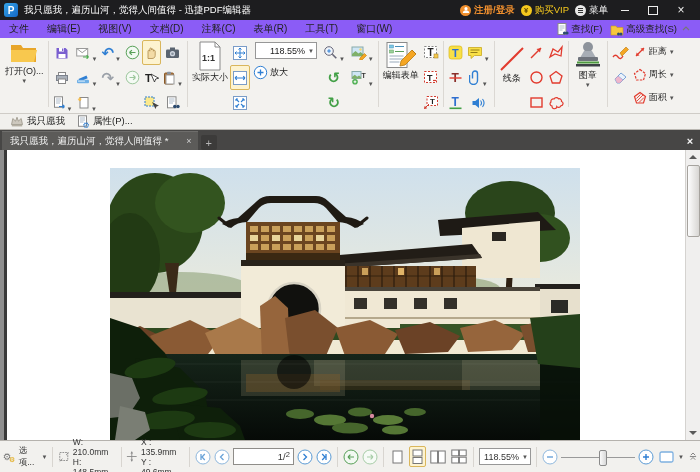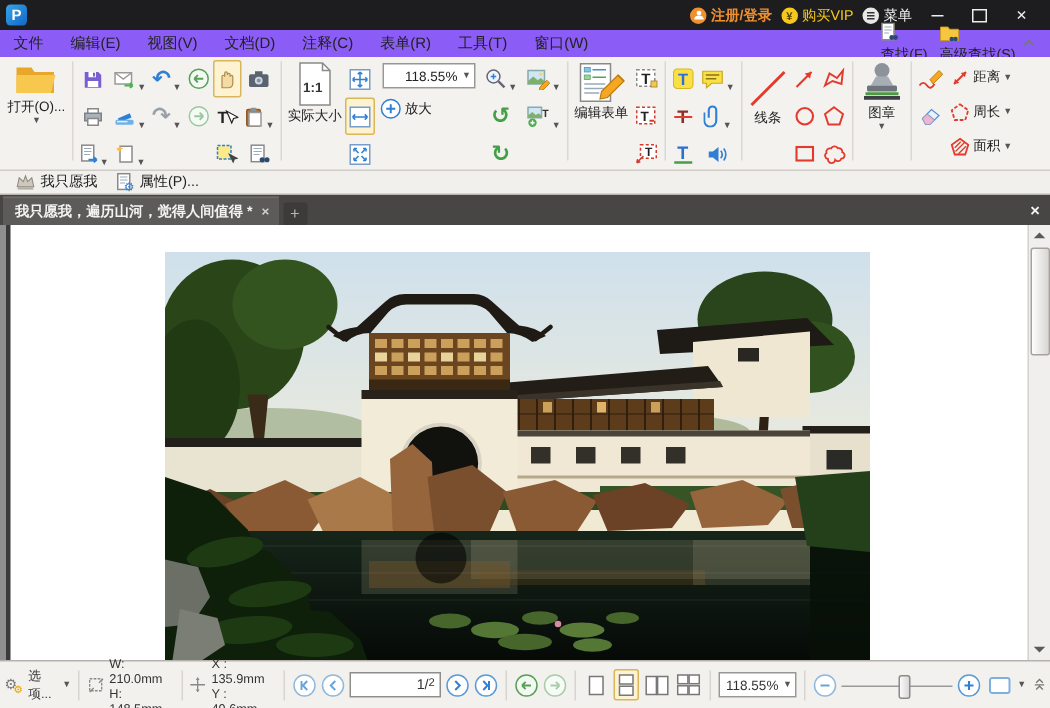--- a/index.html
+++ b/index.html
@@ -18,21 +18,21 @@
   .circ{width:11px;height:11px;border-radius:50%;display:flex;align-items:center;justify-content:center;font-size:7.5px;font-weight:bold;}
   .winbtn{width:22px;height:16px;display:flex;align-items:center;justify-content:center;color:#eee;}
   .min-glyph{width:8px;height:0;border-top:1.5px solid #eee;display:inline-block;}
   .max-glyph{width:8px;height:7px;border:1.5px solid #eee;display:inline-block;}
   .x-glyph{font-size:12px;line-height:12px;color:#eee;}
   
   #menubar{left:0;top:20px;width:700px;height:18px;background:#8b5cf6;display:flex;
            align-items:center;font-size:10px;border-bottom:1px solid #e3e1de;}
   .menu-item{padding:0 9px;height:100%;display:flex;align-items:center;}
   .findgrp{margin-left:auto;display:flex;align-items:center;gap:2px;padding-right:10px;font-size:9.5px;}
-  .findbtn{display:flex;align-items:flex-start;gap:2px;padding:1px 3px;flex-direction:column;}
+  .findbtn{display:flex;align-items:flex-end;gap:2px;padding:1px 3px;}
   
   #toolbar{left:0;top:38px;width:700px;height:76px;background:#f3f2ef;border-bottom:1px solid #cfccc7;
            display:flex;align-items:flex-start;padding:2px 0 0 3px;box-sizing:border-box;font-size:9px;}
   .vsep{width:1px;height:66px;background:#dbd8d3;margin:1px 2px 0 2px;flex:none;}
   .bigbtn{display:flex;flex-direction:column;align-items:center;justify-content:flex-start;
           flex:none;padding:1px 2px;color:#222;}
   .col{display:flex;flex-direction:column;flex:none;}
   .cell{height:23px;display:flex;align-items:center;justify-content:center;flex:none;
         border:1px solid transparent;border-radius:2px;padding:0 1px;}
   .cell.sel{background:#fdf3d0;border-color:#d9b65c;}
@@ -42,21 +42,21 @@
   .lblrow{display:flex;align-items:center;gap:2px;height:23px;}
   .combo{width:56px;height:15px;border:1px solid #979797;background:#fff;font-size:9px;
          display:flex;align-items:center;justify-content:flex-end;padding:0 2px;gap:3px;}
   
   #modebar{left:0;top:114px;width:700px;height:16px;background:#f1f0ed;border-bottom:1px solid #bab7b2;
            display:flex;align-items:center;font-size:9.5px;gap:4px;padding-left:6px;box-sizing:border-box;}
   .modebtn{display:flex;align-items:center;gap:3px;padding:0 4px;height:14px;}
   
   #tabbar{left:0;top:130px;width:700px;height:20px;background:#474645;display:flex;align-items:flex-end;}
   .tab{height:18px;background:#5c5b59;color:#f2f2f2;font-size:9.5px;display:flex;align-items:center;
-       gap:6px;padding:0 6px 0 8px;border-top:1px solid #6e6d6b;margin-left:2px;font-weight:bold;}
+       gap:18px;padding:0 6px 0 8px;border-top:1px solid #6e6d6b;margin-left:2px;}
   .tab-close{color:#cfcfcf;font-size:9px;}
   .newtab{width:16px;height:15px;background:#3c3b3a;color:#b5b5b5;display:flex;align-items:center;
           justify-content:center;font-size:11px;margin-left:3px;border-radius:2px;}
   .tabbar-close{margin-left:auto;margin-right:3px;margin-bottom:2px;width:14px;height:14px;color:#f5f5f5;
           display:flex;align-items:center;justify-content:center;font-size:11px;font-weight:bold;}
   
   #docarea{left:0;top:150px;width:700px;height:290px;background:#8f8f8f;}
   #page{position:absolute;left:4px;top:0;width:682px;height:290px;background:#fff;
         border-left:3px solid #3a3a3a;box-sizing:border-box;overflow:hidden;}
   #photo{position:absolute;left:103px;top:18px;width:470px;height:272px;}
@@ -79,20 +79,21 @@
   #slider .track{position:absolute;left:0;right:0;top:8px;height:1px;background:#9a9a9a;}
   #slider .thumb{position:absolute;left:38px;top:1px;width:6px;height:14px;background:linear-gradient(90deg,#fafafa,#d8d8d8);
                  border:1px solid #8a8a8a;border-radius:2px;}
   svg{display:block;}
 </style>
 </head>
 <body>
 
 <div id="titlebar" class="abs">
   <div id="logo">P</div>
+  <div>我只愿我，遍历山河，觉得人间值得 - 迅捷PDF编辑器</div>
   <div class="tb-right">
     <div class="tb-item" style="color:#f08f2e;font-weight:bold;">
       <span class="circ" style="background:#f08f2e;">
         <svg width="8" height="8" viewBox="0 0 8 8">
             <circle cx="4" cy="2.7" r="1.6" fill="#fff"></circle>
             <path d="M0.8 7c0-1.8 1.4-2.7 3.2-2.7S7.2 5.2 7.2 7z" fill="#fff"></path>
           </svg>
       </span>
       <span>注册/登录</span>
     </div>

